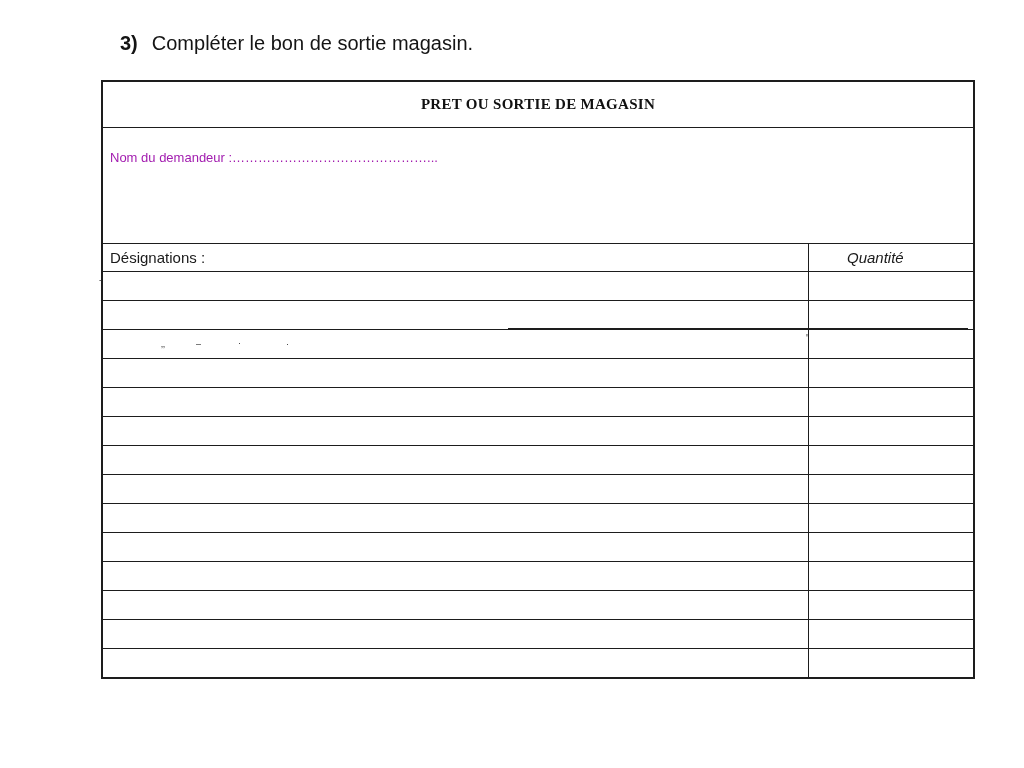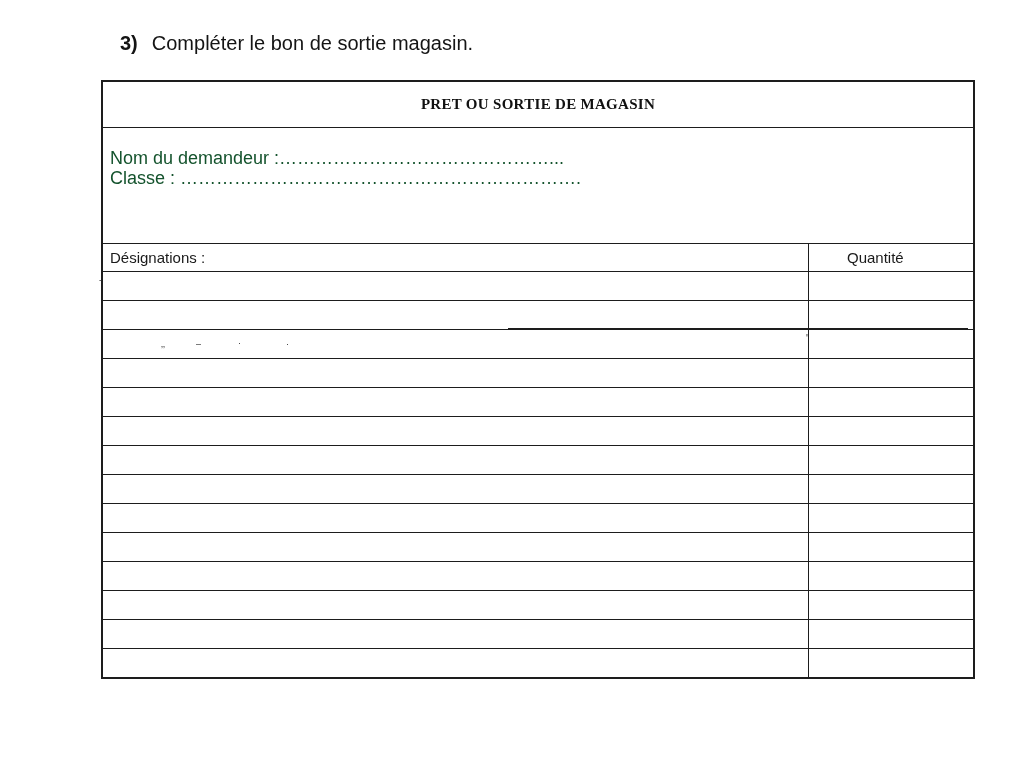--- a/index.html
+++ b/index.html
@@ -49,42 +49,43 @@
     letter-spacing:0.3px;
     color:#111;
   }
   .info-row{
     box-sizing:border-box;
     height:116px;
     border-bottom:1px solid #1d1d1d;
     padding:20px 8px 0 7px;
   }
   .info-line{
-    font-size:18px;
+    font-size:13px;
     line-height:20px;
     white-space:nowrap;
-    color:#14532d;
+    color:#a21caf;
   }
   .colhead-row{
     box-sizing:border-box;
     height:28px;
     border-bottom:1px solid #1d1d1d;
     display:flex;
     gap:32px;
   }
   .colhead-row .cell-left,
   .data-row .cell-left{
     box-sizing:border-box;
     width:706px;
     border-right:1px solid #1d1d1d;
     flex:0 0 auto;
   }
   .colhead-row .cell-right,
   .data-row .cell-right{
     flex:1 1 auto;
+    font-style:italic;
   }
   .colhead-row .cell-left{
     padding-left:7px;
     font-size:15px;
     line-height:27px;
   }
   .colhead-row .cell-right{
     padding-left:6px;
     font-size:15px;
     line-height:27px;
@@ -122,21 +123,20 @@
   <div class="heading">
     <span class="num">3)</span><span>Compléter le bon de sortie magasin.</span>
   </div>
 
   <div class="form-table">
 
     <div class="title-row">PRET OU SORTIE DE MAGASIN</div>
 
     <div class="info-row">
       <div class="info-line">Nom du demandeur :………………………………………...</div>
-      <div class="info-line">Classe : ………………………………………………………….</div>
     </div>
 
     <div class="colhead-row">
       <div class="cell-left">Désignations :</div>
       <div class="cell-right">Quantité</div>
     </div>
 
     <div>
         <div class="data-row">
           <div class="cell-left"></div>

